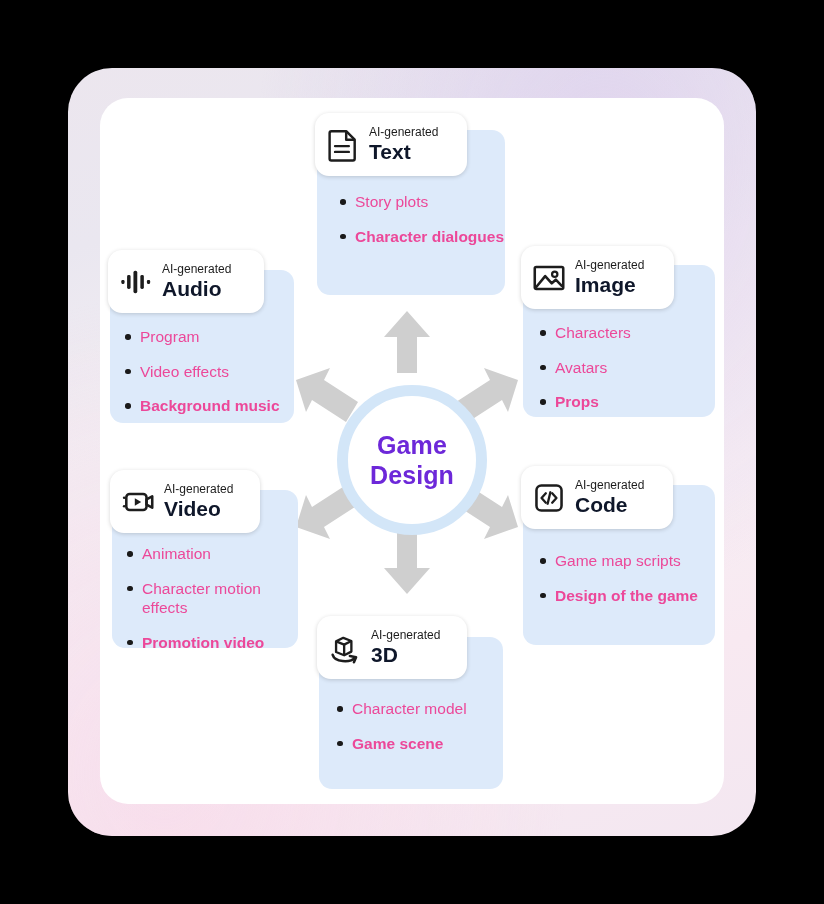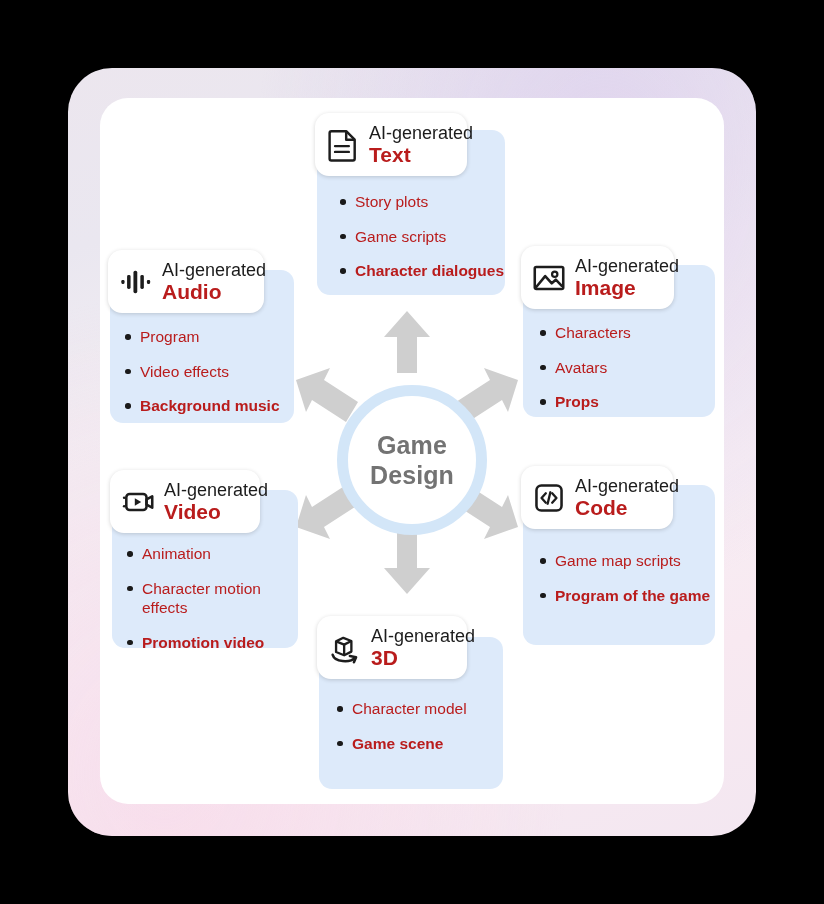--- a/index.html
+++ b/index.html
@@ -21,46 +21,46 @@
     background:#ffffff;border-radius:28px;
   }
 
   
   .hub{
     position:absolute;left:336px;top:385px;width:150px;height:150px;border-radius:50%;
     background:#ffffff;border:11px solid #d3e6f8;box-sizing:border-box;
     display:flex;flex-direction:column;align-items:center;justify-content:center;
   }
   .hub span{
-    display:block;font-size:25px;font-weight:bold;color:#737373;line-height:1.22;text-align:center;
+    display:block;font-size:25px;font-weight:bold;color:#6d28d9;line-height:1.22;text-align:center;
     letter-spacing:.1px;
   }
 
   
   .arrow{position:absolute;fill:#cfcfcf;}
 
   
   .module{position:absolute;}
   .body{
     position:absolute;background:#ddeafa;border-radius:13px;box-sizing:border-box;
   }
   .chip{
     position:absolute;background:#ffffff;border-radius:14px;
     box-shadow:0 1px 4px rgba(0,0,0,.17);
     display:flex;align-items:center;box-sizing:border-box;
     padding:0 12px 0 11px;
   }
   .chip .ico{width:34px;height:34px;flex:0 0 34px;margin-right:9px;display:block;}
   .chip .txt{display:flex;flex-direction:column;justify-content:center;}
-  .chip .sup{font-size:18px;color:#1c1c1c;line-height:1.12;white-space:nowrap;}
-  .chip .name{font-size:21px;font-weight:bold;color:#b91c1c;line-height:1.1;white-space:nowrap;}
+  .chip .sup{font-size:12px;color:#1c1c1c;line-height:1.12;white-space:nowrap;}
+  .chip .name{font-size:21px;font-weight:bold;color:#0f172a;line-height:1.1;white-space:nowrap;}
 
   ul.items{list-style:none;margin:0;padding:0;position:absolute;}
   ul.items li{
-    position:relative;font-size:15.5px;color:#b91c1c;line-height:1.26;
+    position:relative;font-size:15.5px;color:#ec4899;line-height:1.26;
     padding-left:15px;margin-bottom:15px;
   }
   ul.items li:last-child{margin-bottom:0;font-weight:bold;}
   ul.items li::before{
     content:"";position:absolute;left:0;top:7px;width:5.5px;height:5.5px;border-radius:50%;
     background:#1a1a1a;
   }
 </style>
 </head>
 <body>
@@ -107,21 +107,20 @@
         <path d="M19 3 v8 h8" fill="none" stroke="#1d1d1d" stroke-width="2.3" stroke-linejoin="round"></path>
         <path d="M8.5 17 h13 M8.5 22.5 h13" stroke="#1d1d1d" stroke-width="2.2" stroke-linecap="round"></path>
       </svg>
       <div class="txt">
         <div class="sup">AI-generated</div>
         <div class="name">Text</div>
       </div>
     </div>
     <ul class="items" style="left:240px;top:94px;width:175px;">
       <li>Story plots</li>
-      <li>Game scripts</li>
       <li>Character dialogues</li>
     </ul>
   </div>
 
   <div class="module">
     <div class="body" style="left:10px;top:172px;width:184px;height:153px;"></div>
     <div class="chip" style="left:8px;top:152px;width:156px;height:63px;">
       <svg class="ico" viewBox="0 0 32 32">
         <rect x="2.2" y="14.2" width="3" height="3.6" rx="1" fill="#1d1d1d"></rect>
         <rect x="7.6" y="9.4" width="3.3" height="13.2" rx="1.4" fill="#1d1d1d"></rect>
@@ -192,21 +191,21 @@
         <path d="M19 11.6 L23 16 L19 20.4" fill="none" stroke="#1d1d1d" stroke-width="2.2" stroke-linecap="round" stroke-linejoin="round"></path>
         <path d="M17.3 10.6 L14.7 21.4" fill="none" stroke="#1d1d1d" stroke-width="2.2" stroke-linecap="round"></path>
       </svg>
       <div class="txt">
         <div class="sup">AI-generated</div>
         <div class="name">Code</div>
       </div>
     </div>
     <ul class="items" style="left:440px;top:453px;width:175px;">
       <li>Game map scripts</li>
-      <li>Program of the game</li>
+      <li>Design of the game</li>
     </ul>
   </div>
 
   <div class="module">
     <div class="body" style="left:219px;top:539px;width:184px;height:152px;"></div>
     <div class="chip" style="left:217px;top:518px;width:150px;height:63px;">
       <svg class="ico" viewBox="0 0 32 32">
         <path d="M7.6 9.8 L14.4 6.4 L22 9.4 L22 19.4 L15.2 22.8 L7.6 19.8 Z" fill="none" stroke="#1d1d1d" stroke-width="2.2" stroke-linejoin="round"></path>
         <path d="M7.6 9.8 L15.2 12.8 L15.2 22.8" fill="none" stroke="#1d1d1d" stroke-width="2.2" stroke-linejoin="round"></path>
         <path d="M15.2 12.8 L22 9.4" fill="none" stroke="#1d1d1d" stroke-width="2.2" stroke-linejoin="round"></path>

